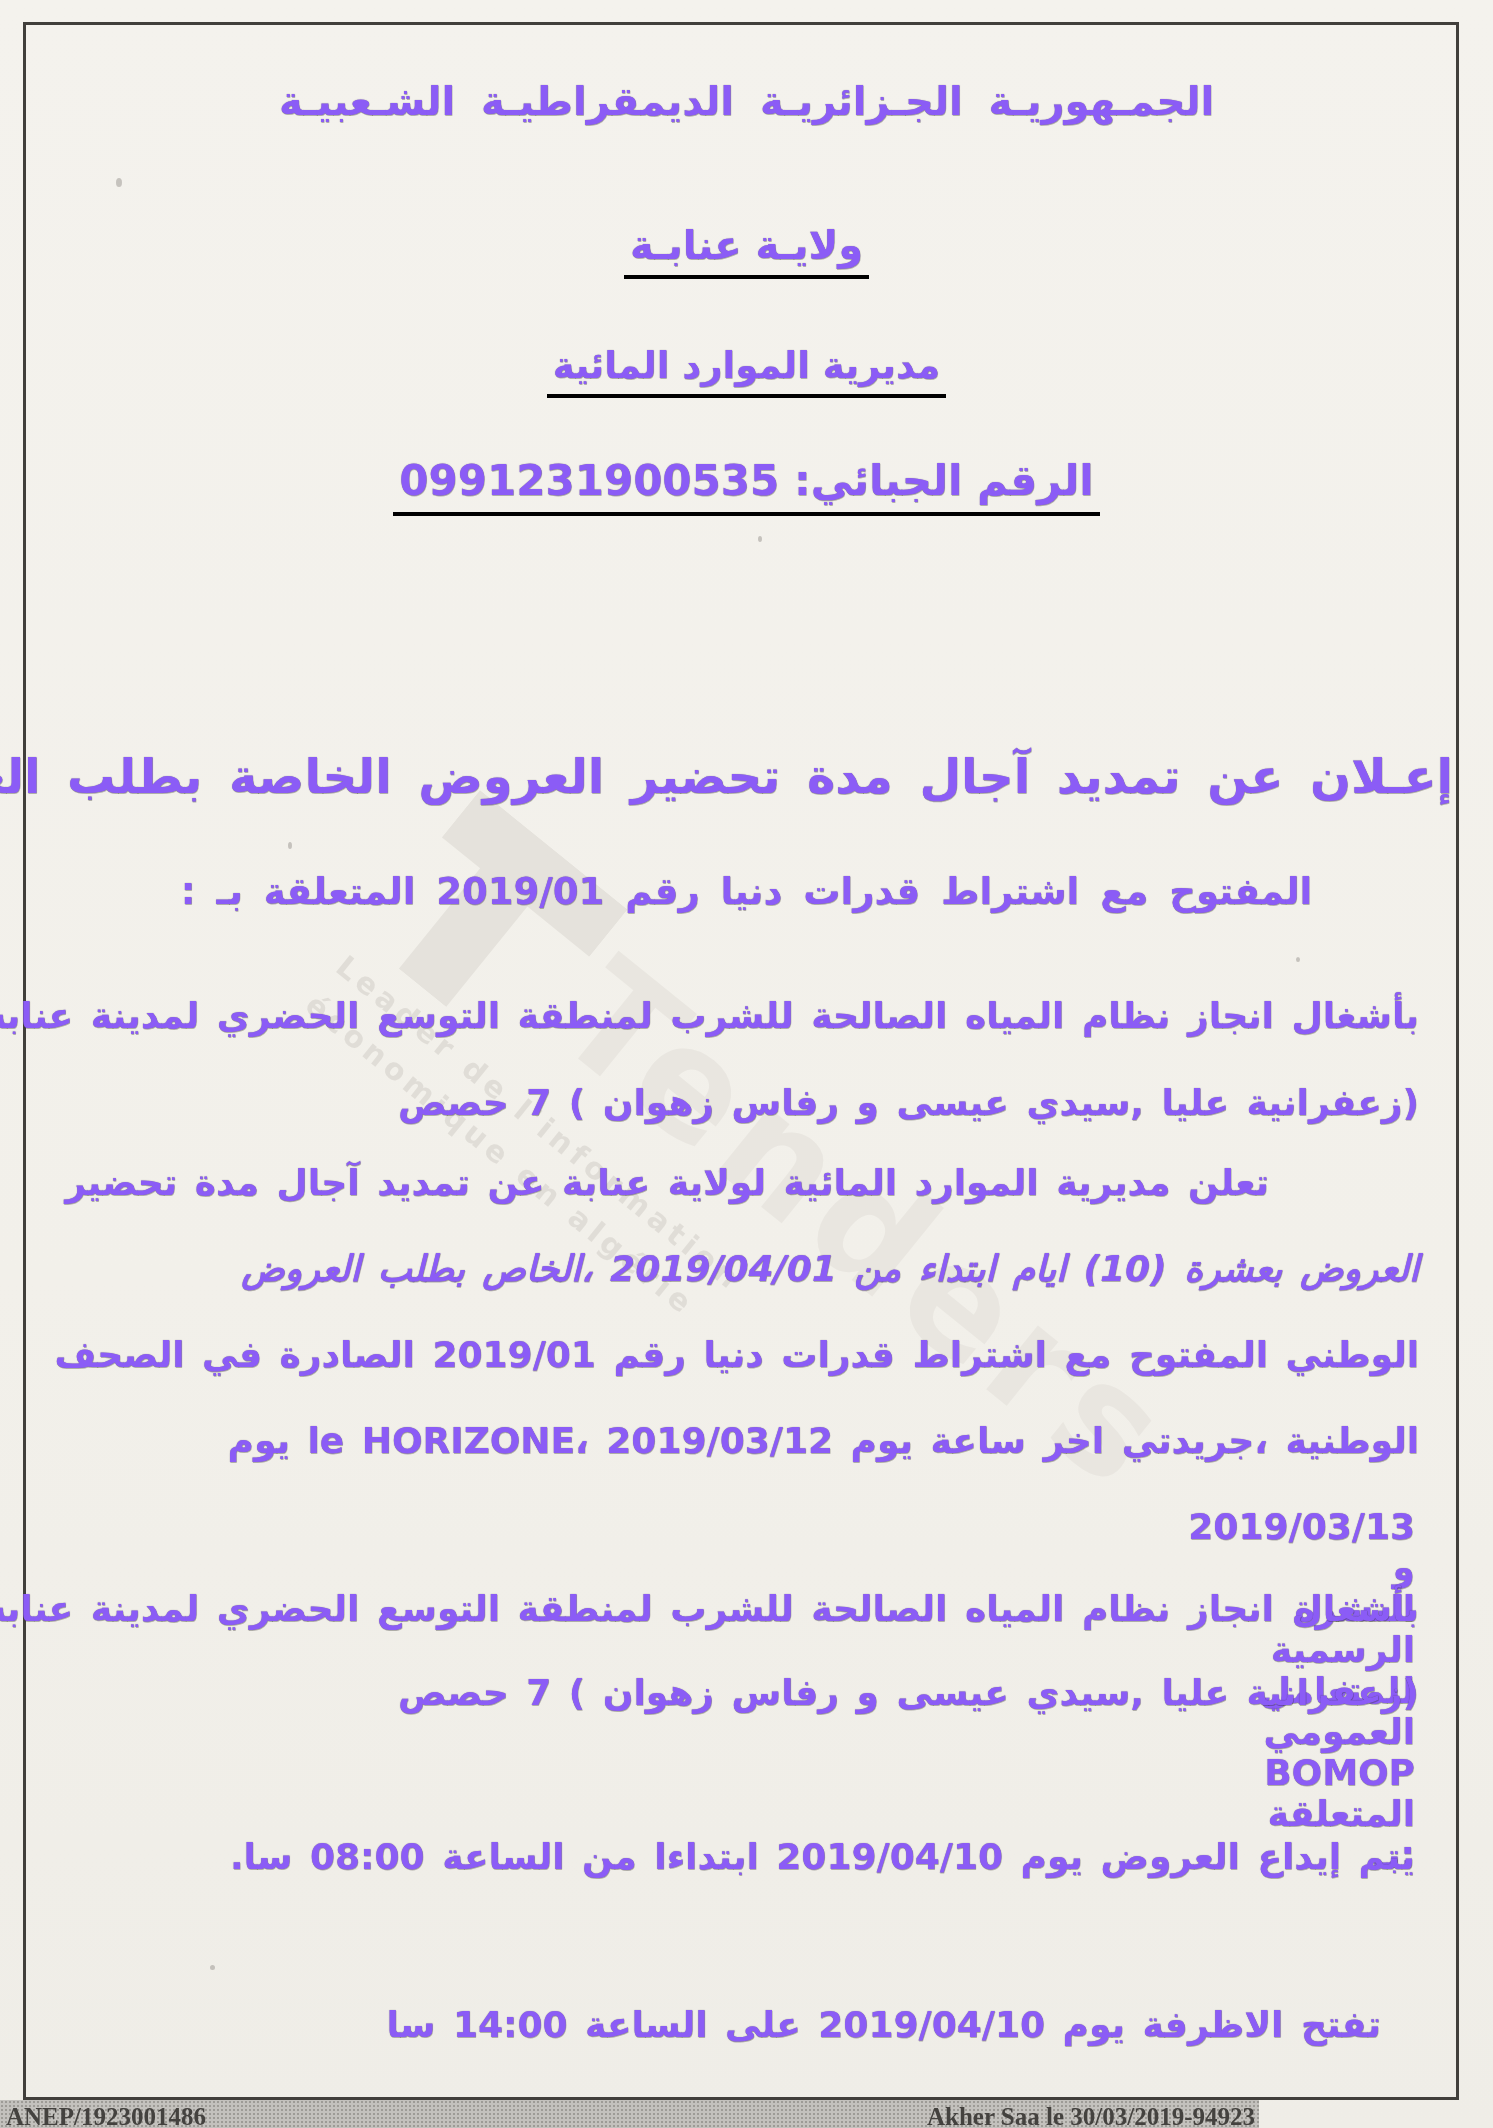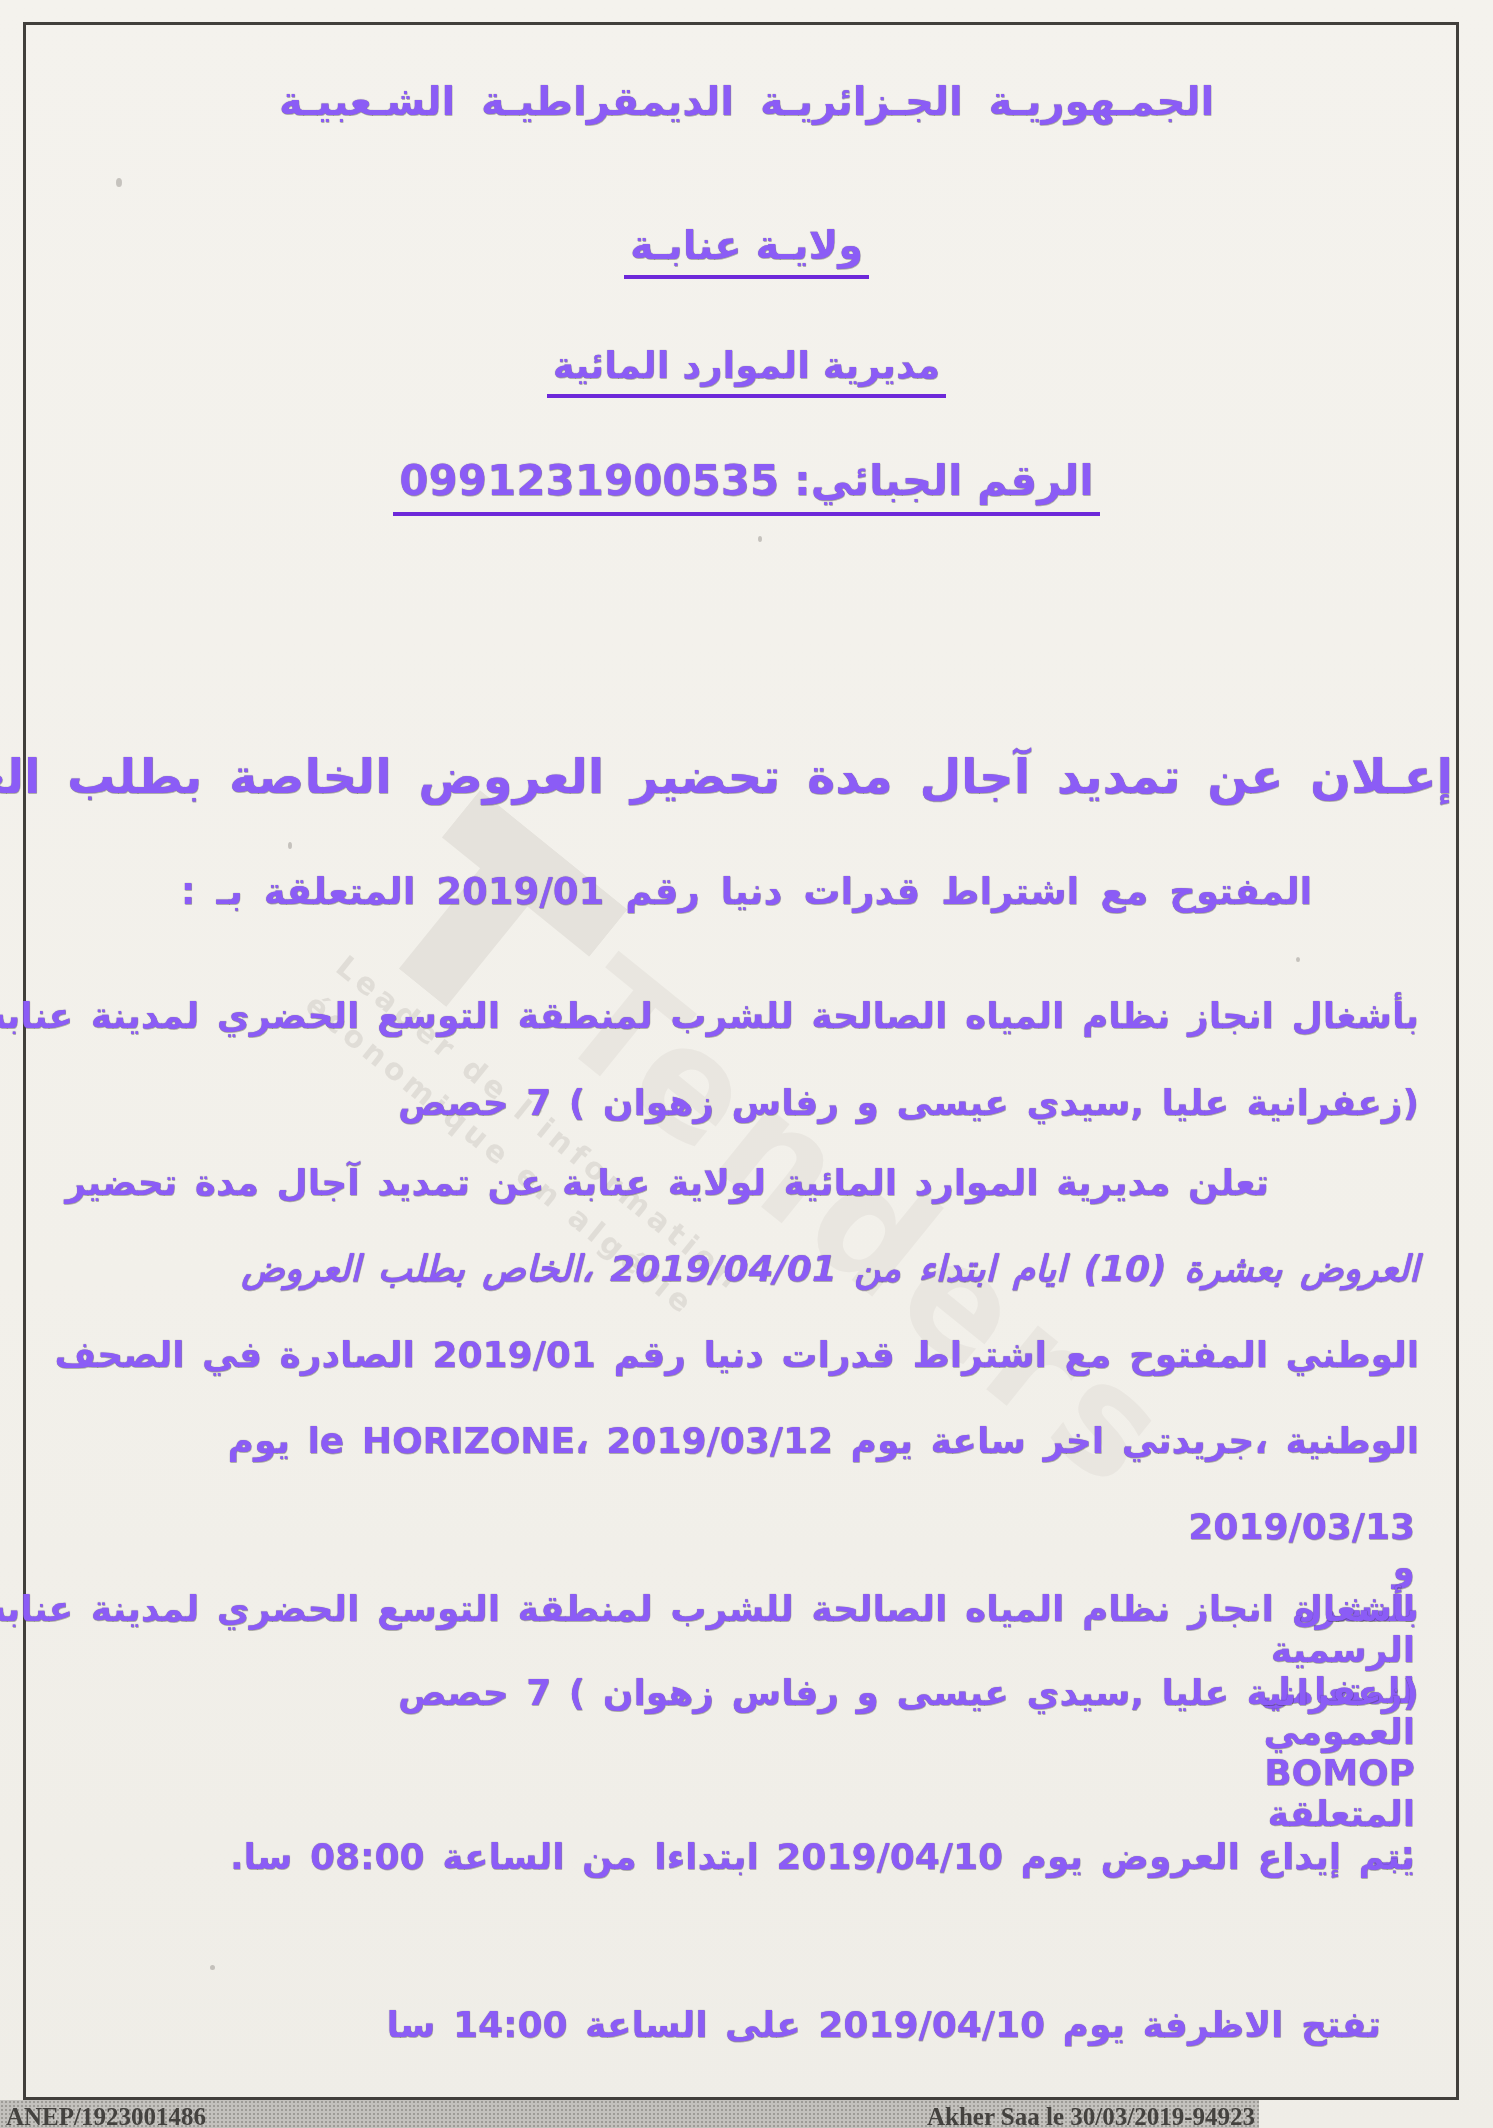--- a/index.html
+++ b/index.html
@@ -13,21 +13,21 @@
     position:absolute;left:23px;top:22px;width:1436px;height:2078px;
     border:3px solid #413f3b;box-sizing:border-box;z-index:2;pointer-events:none;
   }
   
   .ink{
     color:#8b5cf6;font-weight:bold;
     text-shadow:0 0 1px rgba(50,47,42,.55),.5px .5px 0 rgba(50,47,42,.3);
   }
   
   .hline{position:absolute;left:40px;right:40px;text-align:center;direction:rtl;white-space:nowrap;z-index:3;}
-  .u{display:inline-block;border-bottom:4px solid #6d28d9;padding:0 6px 7px 6px;}
+  .u{display:inline-block;border-bottom:4px solid #000000;padding:0 6px 7px 6px;}
   
   .bline{
     position:absolute;left:80px;right:74px;direction:rtl;text-align:right;
     font-size:36px;white-space:nowrap;z-index:3;word-spacing:5px;
   }
   .indent{text-indent:150px;}
   
   .visual-ltr{
     display:flex;direction:ltr;justify-content:flex-end;
     left:90px;right:78px;flex-direction:column;

